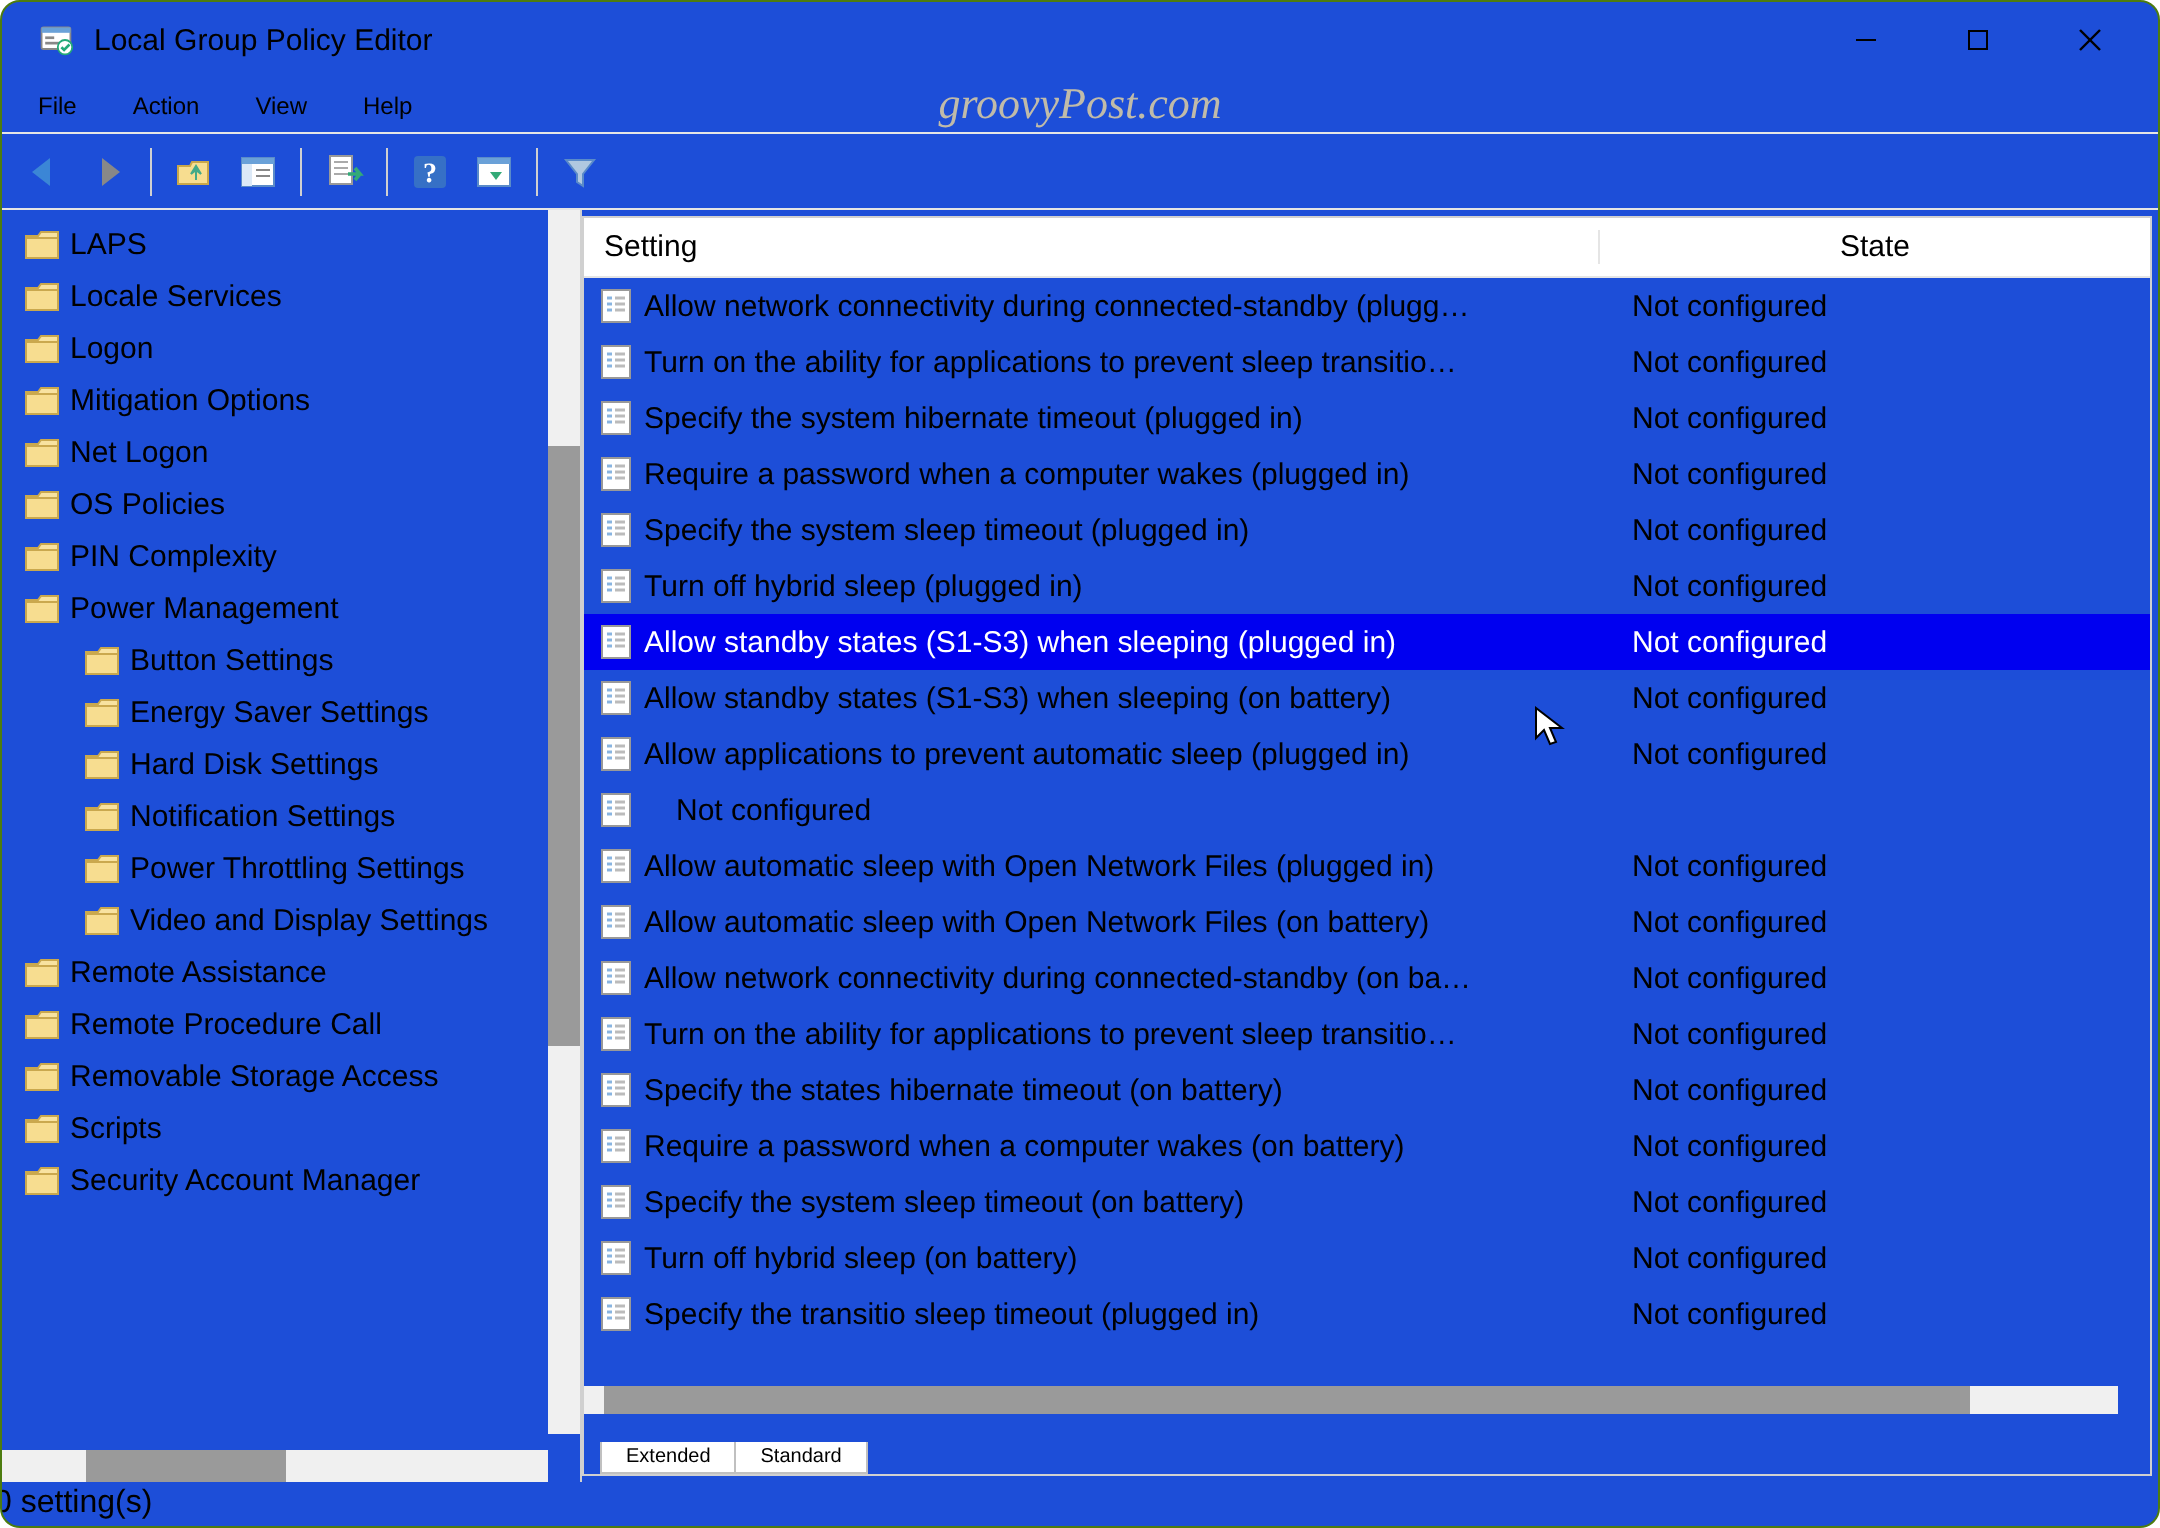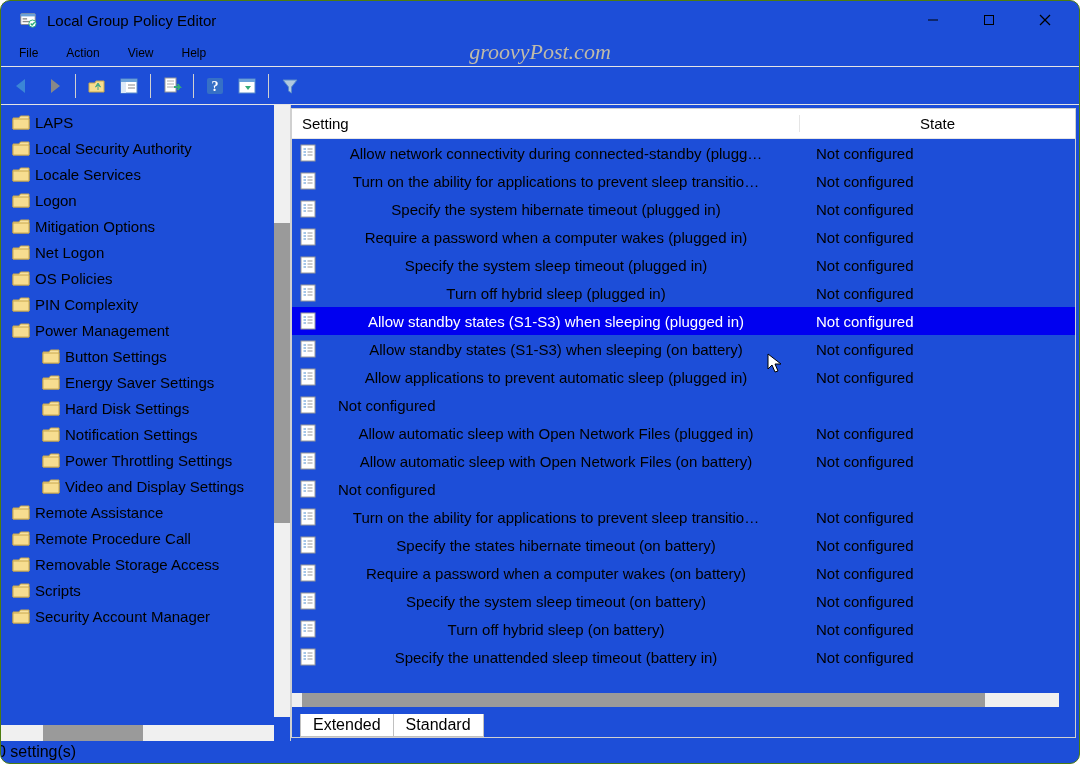--- a/index.html
+++ b/index.html
@@ -25,28 +25,28 @@
   .tree-item.selected .label-span { background:#dcdcdc; padding:0 2px;}
   .tree-v-scroll { position:absolute; right:0; top:0; bottom:24px; width:16px; background:#f0f0f0;}
   .tree-v-thumb { position:absolute; right:0; width:16px; background:#9a9a9a; top:118px; height:300px;}
   .tree-h-scroll { position:absolute; left:0; right:16px; bottom:0; height:16px; background:#f0f0f0;}
   .tree-h-thumb { position:absolute; bottom:0; height:16px; background:#9a9a9a; left:42px; width:100px;}
   .right { flex:1; display:flex; flex-direction:column; border:1px solid #d0d0d0; margin:3px 3px 3px 0; overflow:hidden;}
   .list-area { flex:1; overflow:hidden; position:relative;}
   .list-header { display:flex; height:30px; align-items:center; font-size:15px; border-bottom:1px solid #e5e5e5; background:#fff;}
   .col-setting { width:508px; padding-left:10px; border-right:1px solid #e5e5e5;}
   .col-state { flex:1; text-align:center; }
-  .row { display:flex; align-items:center; height:28px; font-size:15px; white-space:nowrap;text-align:center; }
+  .row { display:flex; align-items:center; height:28px; font-size:15px; white-space:nowrap; }
   .row.selected { background:#0000f0; color:#fff; }
   .row .doc-icon { width:16px; height:18px; margin:0 6px 0 8px; flex-shrink:0;}
   .row .setting-text { width:478px; overflow:hidden; text-overflow:ellipsis; padding-right:10px;}
   .row .state-text { padding-left:16px; }
   .list-h-scroll { position:absolute; left:0; right:16px; bottom:4px; height:14px; background:#f0f0f0;}
   .list-h-thumb { position:absolute; bottom:4px; height:14px; background:#9a9a9a; left:10px; right:90px;}
-  .tabs { display:flex; height:26px; align-items:flex-end; padding-left:8px; font-size:16px;}
+  .tabs { display:flex; height:26px; align-items:flex-end; padding-left:8px; font-size:10px;}
   .tab { padding:2px 12px; border:1px solid #c0c0c0; border-top:none; background:#fff; margin-right:-1px; position:relative; top:0;}
   .tab.active { background:#fff; border-bottom:1px solid #c0c0c0; z-index:2;}
   .tab.inactive {  }
   .statusbar { height:22px; font-size:16px; padding-left:2px; display:flex; align-items:center; overflow:hidden;}
   .folder svg, .doc-icon svg { display:block; }
   .cursor { position:absolute; left:766px; top:352px; pointer-events:none; z-index:100;}
 </style>
 </head>
 <body>
 
@@ -163,30 +163,20 @@
           <span class="label-span">LAPS</span>
         </div>
         <div class="tree-item">
           <span class="spacer" style="width:8px"></span>
           <span class="folder">
             <svg viewBox="0 0 18 15" width="18" height="15">
               <path d="M1 3 L7 3 L8.5 1 L17 1 L17 14 L1 14 Z" fill="#f8e2a0" stroke="#caa84e"></path>
               <path d="M1 4 L17 4 L17 14 L1 14 Z" fill="#f7dd90" stroke="#caa84e"></path>
             </svg>
           </span>
-          <span class="label-span">Local Security Authority</span>
-        </div>
-        <div class="tree-item">
-          <span class="spacer" style="width:8px"></span>
-          <span class="folder">
-            <svg viewBox="0 0 18 15" width="18" height="15">
-              <path d="M1 3 L7 3 L8.5 1 L17 1 L17 14 L1 14 Z" fill="#f8e2a0" stroke="#caa84e"></path>
-              <path d="M1 4 L17 4 L17 14 L1 14 Z" fill="#f7dd90" stroke="#caa84e"></path>
-            </svg>
-          </span>
           <span class="label-span">Locale Services</span>
         </div>
         <div class="tree-item">
           <span class="spacer" style="width:8px"></span>
           <span class="folder">
             <svg viewBox="0 0 18 15" width="18" height="15">
               <path d="M1 3 L7 3 L8.5 1 L17 1 L17 14 L1 14 Z" fill="#f8e2a0" stroke="#caa84e"></path>
               <path d="M1 4 L17 4 L17 14 L1 14 Z" fill="#f7dd90" stroke="#caa84e"></path>
             </svg>
           </span>
@@ -548,20 +538,21 @@
                 <svg viewBox="0 0 16 18" width="16" height="18">
                   <rect x="1" y="1" width="14" height="16" fill="#fff" stroke="#999"></rect>
                   <line x1="3.5" y1="5" x2="6" y2="5" stroke="#88b4e0" stroke-width="1.5"></line>
                   <line x1="7.5" y1="5" x2="12.5" y2="5" stroke="#bbb" stroke-width="1.5"></line>
                   <line x1="3.5" y1="8" x2="6" y2="8" stroke="#88b4e0" stroke-width="1.5"></line>
                   <line x1="7.5" y1="8" x2="12.5" y2="8" stroke="#bbb" stroke-width="1.5"></line>
                   <line x1="3.5" y1="11" x2="6" y2="11" stroke="#88b4e0" stroke-width="1.5"></line>
                   <line x1="7.5" y1="11" x2="12.5" y2="11" stroke="#bbb" stroke-width="1.5"></line>
                 </svg>
               </span>
+              <span class="setting-text">Allow network connectivity during connected-standby (on ba…</span>
               <span class="state-text">Not configured</span>
             </div>
             <div class="row">
               <span class="doc-icon">
                 <svg viewBox="0 0 16 18" width="16" height="18">
                   <rect x="1" y="1" width="14" height="16" fill="#fff" stroke="#999"></rect>
                   <line x1="3.5" y1="5" x2="6" y2="5" stroke="#88b4e0" stroke-width="1.5"></line>
                   <line x1="7.5" y1="5" x2="12.5" y2="5" stroke="#bbb" stroke-width="1.5"></line>
                   <line x1="3.5" y1="8" x2="6" y2="8" stroke="#88b4e0" stroke-width="1.5"></line>
                   <line x1="7.5" y1="8" x2="12.5" y2="8" stroke="#bbb" stroke-width="1.5"></line>
@@ -637,21 +628,21 @@
                 <svg viewBox="0 0 16 18" width="16" height="18">
                   <rect x="1" y="1" width="14" height="16" fill="#fff" stroke="#999"></rect>
                   <line x1="3.5" y1="5" x2="6" y2="5" stroke="#88b4e0" stroke-width="1.5"></line>
                   <line x1="7.5" y1="5" x2="12.5" y2="5" stroke="#bbb" stroke-width="1.5"></line>
                   <line x1="3.5" y1="8" x2="6" y2="8" stroke="#88b4e0" stroke-width="1.5"></line>
                   <line x1="7.5" y1="8" x2="12.5" y2="8" stroke="#bbb" stroke-width="1.5"></line>
                   <line x1="3.5" y1="11" x2="6" y2="11" stroke="#88b4e0" stroke-width="1.5"></line>
                   <line x1="7.5" y1="11" x2="12.5" y2="11" stroke="#bbb" stroke-width="1.5"></line>
                 </svg>
               </span>
-              <span class="setting-text">Specify the unattended sleep timeout (battery in)</span>
+              <span class="setting-text">Specify the transitio sleep timeout (plugged in)</span>
               <span class="state-text">Not configured</span>
             </div>
           </div>
         <div class="list-h-scroll"></div>
         <div class="list-h-thumb"></div>
       </div>
       <div class="tabs">
         <div class="tab inactive">Extended</div>
         <div class="tab active">Standard</div>
       </div>

